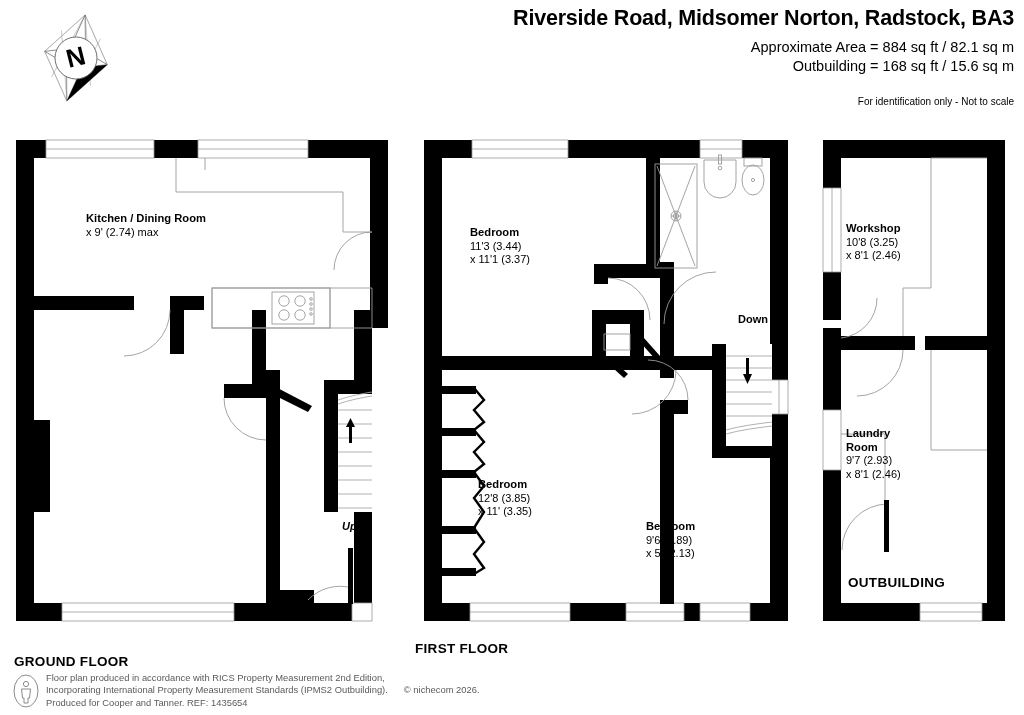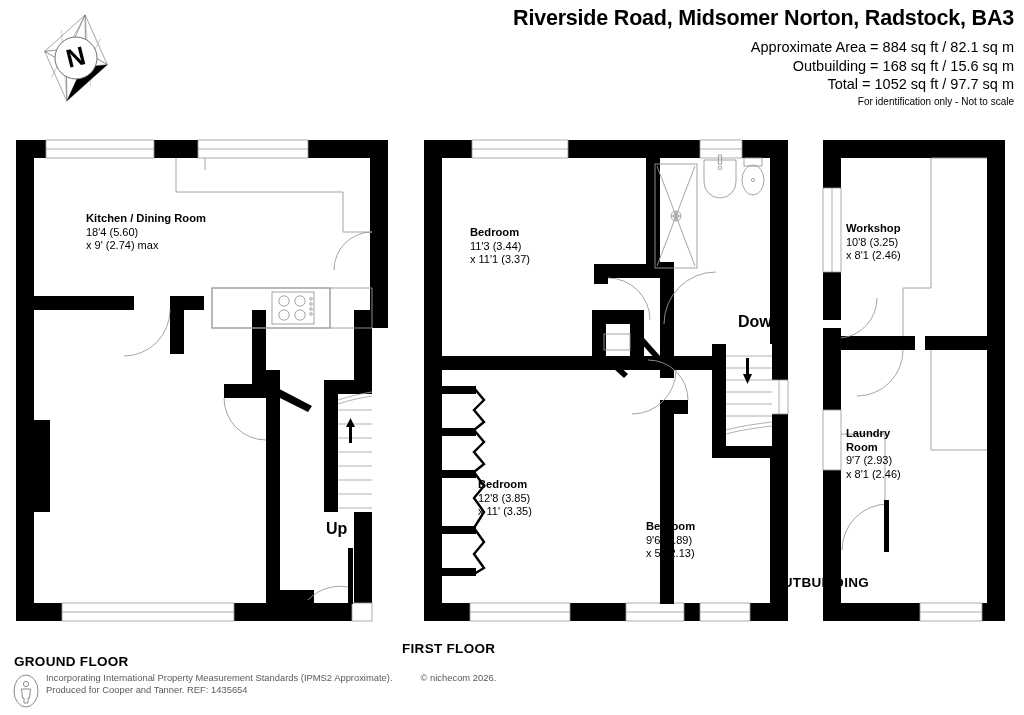--- a/index.html
+++ b/index.html
@@ -78,41 +78,41 @@
 
   
   .floor-caption {
     position: absolute;
     font-size: 13.5px;
     font-weight: bold;
     letter-spacing: 0.3px;
     white-space: nowrap;
   }
   #cap-ground { left: 14px;  top: 638px; margin-top: 16px; }
-  #cap-first  { left: 402px; top: 641px; }
-  #cap-out    { left: 772px; top: 575px; }
+  #cap-first  { left: 415px; top: 641px; }
+  #cap-out    { left: 848px; top: 575px; }
 
   
   .room-label {
     position: absolute;
     text-align: left;
     font-size: 11px;
     line-height: 13.5px;
     white-space: nowrap;
   }
   .room-label .rname {
     font-weight: bold;
     font-size: 11.2px;
     display: block;
   }
   .room-label .rdim { display: block; }
 
   .small-note {
     position: absolute;
-    font-size: 16px;
+    font-size: 11px;
     font-weight: bold;
   }
 
   
   .footer {
     position: absolute;
     left: 12px;
     top: 672px;
     width: 700px;
     height: 42px;
@@ -124,21 +124,21 @@
   }
   .footer-text {
     position: absolute;
     left: 34px;
     top: 0px;
     font-size: 9.4px;
     line-height: 12.4px;
     color: #5a5a5a;
   }
   .footer-text div { white-space: nowrap; }
-  .fcopy { margin-left: 28px; }
+  .fcopy { margin-left: 16px; }
 </style>
 </head>
 <body>
 
 <div id="root">
 
   <div class="header">
 
     <div class="compass">
       <svg width="100" height="92" viewBox="0 0 100 92">
@@ -159,21 +159,20 @@
         </g>
         <text x="50" y="54" text-anchor="middle" font-family="Liberation Sans, sans-serif" font-size="26" font-weight="bold" fill="#000000" transform="rotate(-14 50 46)">N</text>
       </svg>
     </div>
 
     <div class="title">Riverside Road, Midsomer Norton, Radstock, BA3</div>
 
     <div class="area-lines">
       <div>Approximate Area = 884 sq ft / 82.1 sq m</div>
       <div>Outbuilding = 168 sq ft / 15.6 sq m</div>
-      <div>Total = 1052 sq ft / 97.7 sq m</div>
     </div>
 
     <div class="disclaimer">For identification only - Not to scale</div>
   </div>
 
   <div class="plan-stage">
   <svg width="1024" height="715" viewBox="0 0 1024 715">
 
     <g>
 
@@ -471,21 +470,20 @@
         <rect x="884" y="500" width="5" height="52"></rect>
       </g>
 
     </g>
 
   </svg>
   </div>
 
   <div class="room-label" id="lbl-kitchen" style="left:86px; top:212px; width:232px;">
     <span class="rname">Kitchen / Dining Room</span>
-    <span class="rdim">18'4 (5.60)</span>
     <span class="rdim">x 9' (2.74) max</span>
   </div>
 
 
   <div class="room-label" id="lbl-bed1" style="left:470px; top:226px; width:134px;">
     <span class="rname">Bedroom</span>
     <span class="rdim">11'3 (3.44)</span>
     <span class="rdim">x 11'1 (3.37)</span>
   </div>
 
@@ -507,36 +505,37 @@
     <span class="rdim">x 8'1 (2.46)</span>
   </div>
 
   <div class="room-label" id="lbl-laundry" style="left:846px; top:427px; width:134px;">
     <span class="rname">Laundry</span>
     <span class="rname">Room</span>
     <span class="rdim">9'7 (2.93)</span>
     <span class="rdim">x 8'1 (2.46)</span>
   </div>
 
-  <div class="small-note" id="lbl-up" style="left:326px; top:520px;">Up</div>
+  <div class="small-note" id="lbl-up" style="left:342px; top:520px;font-style:italic;">Up</div>
   <div class="small-note" id="lbl-down" style="left:738px; top:313px;">Down</div>
 
   <div class="floor-caption" id="cap-ground">GROUND FLOOR</div>
   <div class="floor-caption" id="cap-first">FIRST FLOOR</div>
   <div class="floor-caption" id="cap-out">OUTBUILDING</div>
 
   <div class="footer">
     <div class="footer-icon">
       <svg width="28" height="34" viewBox="0 0 28 34">
         <ellipse cx="14" cy="17" rx="12" ry="16" fill="none" stroke="#8a8a8a" stroke-width="1"></ellipse>
         <circle cx="14" cy="10" r="2.6" fill="none" stroke="#8a8a8a" stroke-width="1"></circle>
         <path d="M9.5 15 L18.5 15 L17.5 24 L16 24 L16 29 L12 29 L12 24 L10.5 24 Z" fill="none" stroke="#8a8a8a" stroke-width="1"></path>
       </svg>
     </div>
     <div class="footer-text">
+      <div>Floor plan produced in accordance with RICS Property Measurement 2nd Edition,</div>
       <div>
-        <span>Incorporating International Property Measurement Standards (IPMS2 Approximate).</span><span class="fcopy">© nichecom 2026.</span>
+        <span>Incorporating International Property Measurement Standards (IPMS2 Outbuilding).</span><span class="fcopy">© nichecom 2026.</span>
       </div>
       <div>Produced for Cooper and Tanner.   REF:  1435654</div>
     </div>
   </div>
 
 </div>
 
 </body></html>

